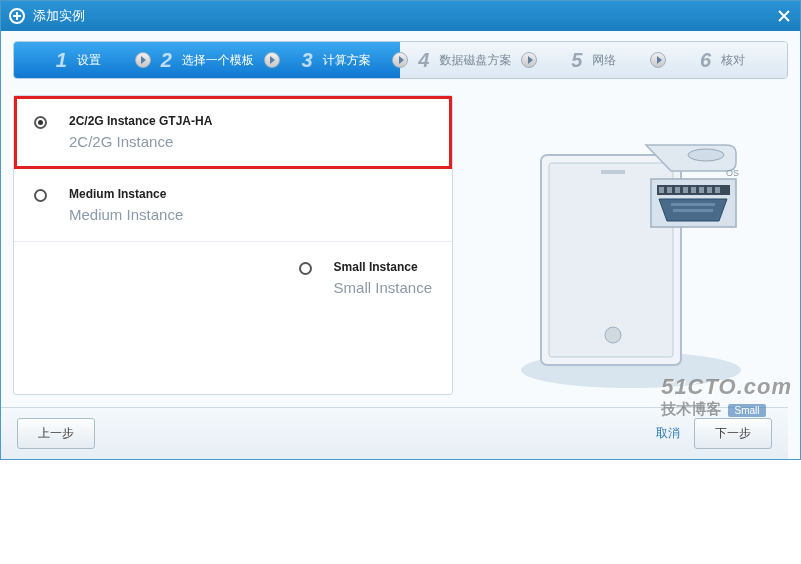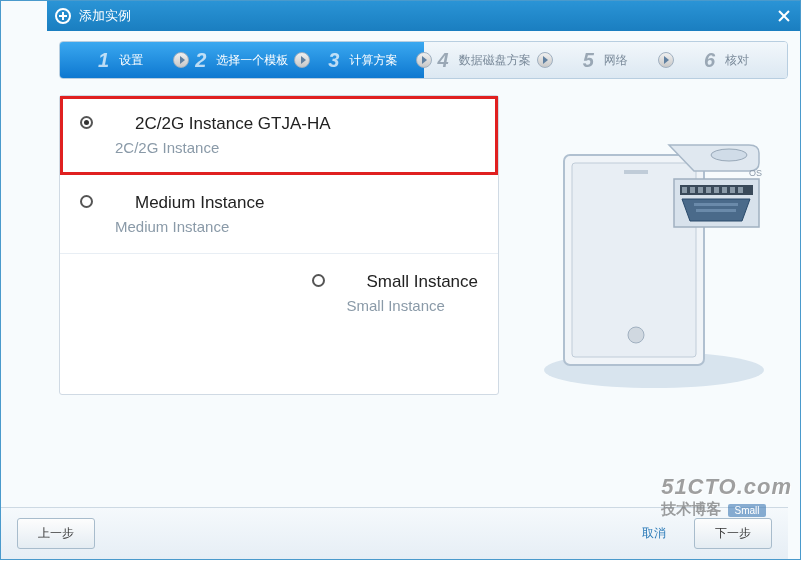--- a/index.html
+++ b/index.html
@@ -1,17 +1,17 @@
 <!DOCTYPE html>
 <html><head>
 <meta charset="utf-8">
 <style>
 * { box-sizing: border-box; margin: 0; padding: 0; }
 body { font-family: "Microsoft YaHei", Arial, sans-serif; font-size: 12px; background: #fff; }
-.dialog { width: 801px; height: 560px; border: 1px solid #4a9acc; background: #f7fbfd; position: relative; padding-left: 46px; }
+.dialog { width: 801px; height: 460px; border: 1px solid #4a9acc; background: #f7fbfd; position: relative; }
 .titlebar { height: 30px; background: linear-gradient(to bottom, #2a94d6, #1a7ec0); color: #fff; display: flex; align-items: center; padding: 0 8px; font-size: 13px; }
 .titlebar .plus-icon { width: 16px; height: 16px; border-radius: 50%; border: 2px solid #fff; margin-right: 8px; position: relative; }
 .titlebar .plus-icon::before { content: ""; position: absolute; width: 8px; height: 2px; background: #fff; top: 5px; left: 2px; }
 .titlebar .plus-icon::after { content: ""; position: absolute; width: 2px; height: 8px; background: #fff; top: 2px; left: 5px; }
 .titlebar .close-icon { margin-left: auto; width: 16px; height: 16px; position: relative; cursor: pointer; }
 .titlebar .close-icon::before, .titlebar .close-icon::after { content: ""; position: absolute; width: 14px; height: 2px; background: #fff; top: 7px; left: 1px; }
 .titlebar .close-icon::before { transform: rotate(45deg); }
 .titlebar .close-icon::after { transform: rotate(-45deg); }
 
 .steps { display: flex; height: 38px; margin: 10px 12px 0 12px; border: 1px solid #b8cee0; border-radius: 4px; overflow: hidden; }
@@ -23,29 +23,29 @@
 .step-arrow { position: absolute; right: -8px; top: 50%; transform: translateY(-50%); width: 16px; height: 16px; border-radius: 50%; background: linear-gradient(to bottom, #f0f0f0, #c8c8c8); border: 1px solid #a0b0c0; z-index: 2; display: flex; align-items: center; justify-content: center; }
 .step-arrow::after { content: ""; border-left: 5px solid #6080a0; border-top: 4px solid transparent; border-bottom: 4px solid transparent; margin-left: 2px; }
 
 .content { display: flex; margin: 16px 12px; gap: 20px; }
 .options { width: 440px; background: #fff; border: 1px solid #d0dae4; border-radius: 3px; }
 .option { display: flex; align-items: flex-start; padding: 18px 20px; border-bottom: 1px solid #e8eef4; cursor: pointer; }
 .option:last-child { border-bottom: none; justify-content: flex-end; }
 .option-selected { outline: 3px solid #e02020; outline-offset: -3px; }
 .radio { width: 13px; height: 13px; border: 2px solid #555; border-radius: 50%; margin-right: 22px; margin-top: 2px; position: relative; flex-shrink: 0; }
 .radio-on::after { content: ""; width: 5px; height: 5px; background: #333; border-radius: 50%; position: absolute; top: 2px; left: 2px; }
-.opt-title { font-weight: normal; font-size: 17px; color: #222; font-family: Verdana, sans-serif; margin-left: 20px; }
+.opt-title { font-weight: bold; font-size: 12px; color: #222; font-family: Verdana, sans-serif; }
 .opt-sub { color: #8a9aa8; font-size: 15px; margin-top: 5px; font-family: Verdana, sans-serif; }
 
 .illustration { flex: 1; display: flex; align-items: center; justify-content: center; padding-top: 20px; }
 .computer-svg { width: 260px; height: 280px; }
 
 .footer { position: absolute; bottom: 0; left: 0; right: 12px; height: 52px; border-top: 1px solid #cdd9e3; background: linear-gradient(to bottom, #f5f9fc, #e6eef5); display: flex; align-items: center; padding: 0 16px; }
 .btn { padding: 6px 20px; border: 1px solid #a8bccc; background: linear-gradient(to bottom, #fdfdfd, #e4ecf2); border-radius: 3px; cursor: pointer; font-size: 12px; color: #333; }
-.footer-right { margin-left: auto; display: flex; align-items: center; gap: 28px; }
+.footer-right { margin-left: auto; display: flex; align-items: center; gap: 14px; }
 .link-cancel { color: #2a7ab8; cursor: pointer; }
 
 .watermark { position: absolute; right: 8px; bottom: 40px; color: rgba(80,80,80,0.55); font-family: Arial, sans-serif; text-align: left; pointer-events: none; }
 .watermark .wm1 { font-size: 22px; font-weight: bold; font-style: italic; letter-spacing: 1px; text-shadow: 1px 1px 0 #fff; }
 .watermark .wm2 { font-size: 15px; font-weight: bold; }
 .watermark .wm-badge { display: inline-block; background: rgba(60,120,180,0.6); color: #fff; font-size: 10px; padding: 1px 6px; border-radius: 2px; margin-left: 4px; }
 </style>
 </head>
 <body>
 

